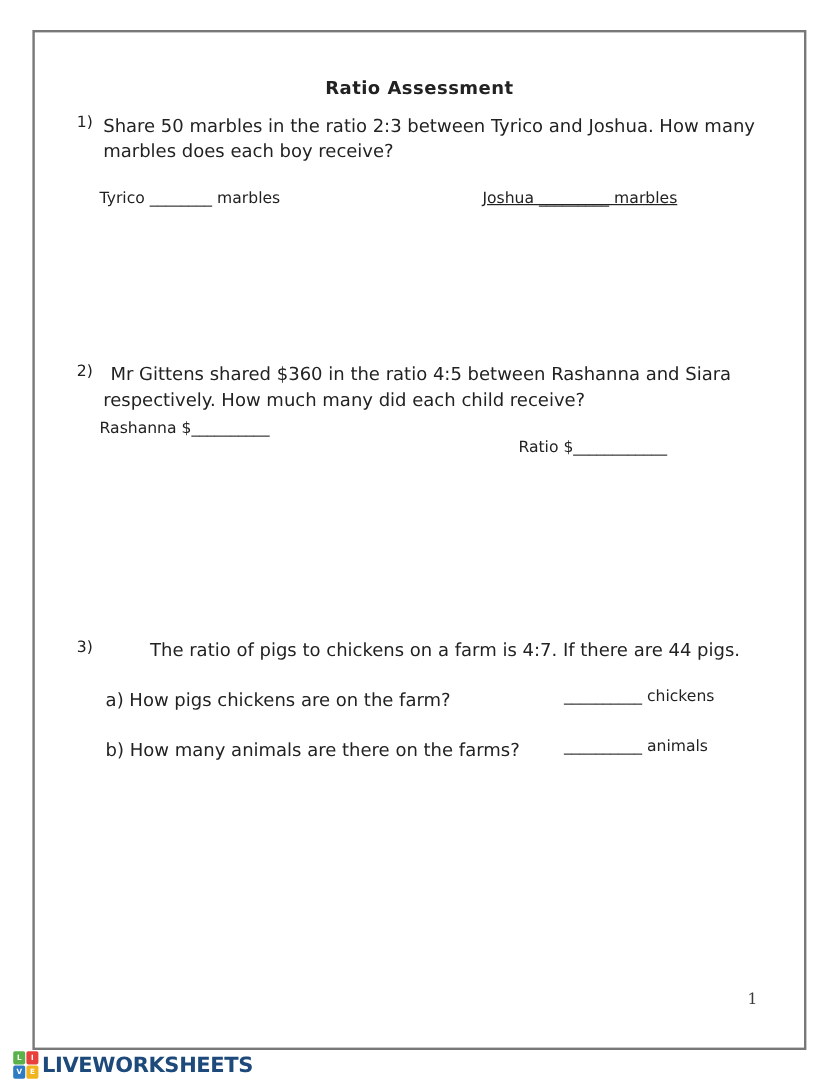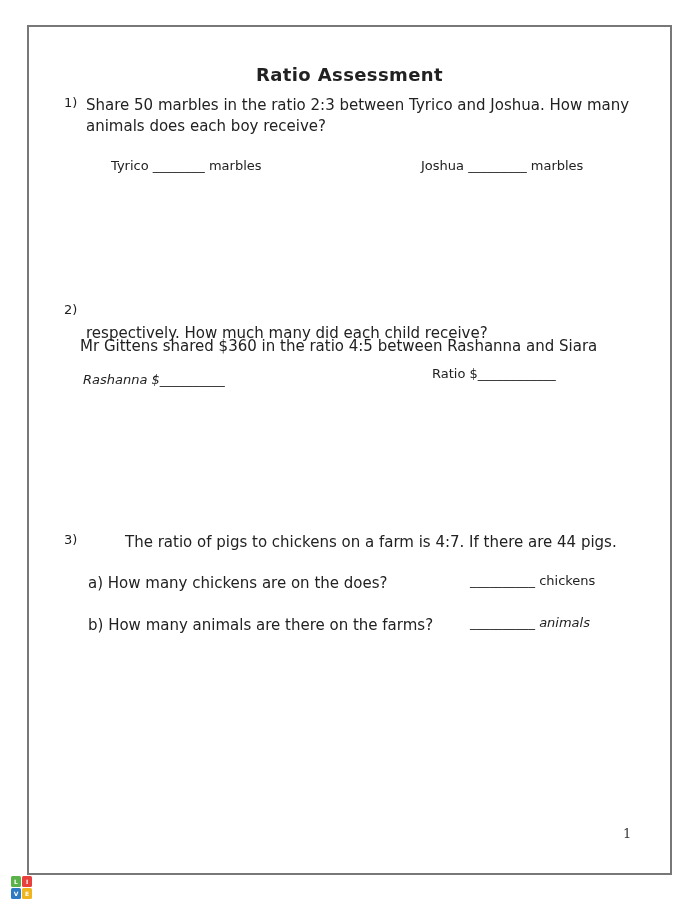--- a/index.html
+++ b/index.html
@@ -16,21 +16,21 @@
   .frame {
     position: absolute;
     left: 27px; top: 25px;
     width: 645px; height: 850px;
     border: 2px solid #787878;
     background: transparent;
   }
   .title {
     left: 27px; top: 64px; width: 645px;
     text-align: center;
-    font-size: 18px; font-weight: bold;
+    font-size: 15px; font-weight: bold;
     letter-spacing: 0.4px;
   }
   .body-text { font-size: 15px; line-height: 21px; }
   .q-num { font-size: 13px; }
   .blank-line { font-size: 13px; }
   .page-number {
     left: 623px; top: 826px;
     font-family: "DejaVu Serif", serif;
     font-size: 13px; color: #3a3a3a;
   }
@@ -63,41 +63,42 @@
 </style>
 </head>
 <body>
 
 <div class="frame"></div>
 
 <div class="abs title">Ratio Assessment</div>
 
 <span class="abs q-num" style="left:64px; top:95px;">1)</span>
 <span class="abs body-text" style="left:86px; top:95px;">Share 50 marbles in the ratio 2:3 between Tyrico and Joshua. How many</span>
-<span class="abs body-text" style="left:86px; top:116px;">animals does each boy receive?</span>
-<span class="abs blank-line" style="left:83px; top:158px;margin-left:28px;">Tyrico ________ marbles</span>
-<span class="abs blank-line" style="left:421px; top:158px;">Joshua _________ marbles</span>
+<span class="abs body-text" style="left:86px; top:116px;">marbles does each boy receive?</span>
+<span class="abs blank-line" style="left:83px; top:158px;">Tyrico ________ marbles</span>
+<span class="abs blank-line" style="left:402px; top:158px;text-decoration:underline;">Joshua _________ marbles</span>
 
 <span class="abs q-num" style="left:64px; top:302px;">2)</span>
-<span class="abs body-text" style="left:80px; top:302px;margin-top:34px;">Mr Gittens shared $360 in the ratio 4:5 between Rashanna and Siara</span>
+<span class="abs body-text" style="left:92px; top:302px;">Mr Gittens shared $360 in the ratio 4:5 between Rashanna and Siara</span>
 <span class="abs body-text" style="left:86px; top:323px;">respectively. How much many did each child receive?</span>
-<span class="abs blank-line" style="left:83px; top:372px;font-style:italic;">Rashanna $__________</span>
+<span class="abs blank-line" style="left:83px; top:350px;">Rashanna $__________</span>
 <span class="abs blank-line" style="left:432px; top:366px;">Ratio $____________</span>
 
 <span class="abs q-num" style="left:64px; top:532px;">3)</span>
 <span class="abs body-text" style="left:84px; top:532px;margin-left:41px;">The ratio of pigs to chickens on a farm is 4:7. If there are 44 pigs.</span>
 
-<span class="abs body-text" style="left:88px; top:573px;">a) How many chickens are on the does?</span>
+<span class="abs body-text" style="left:88px; top:573px;">a) How pigs chickens are on the farm?</span>
 <span class="abs blank-line" style="left:470px; top:573px;text-align:right;">__________ chickens</span>
 
 <span class="abs body-text" style="left:88px; top:615px;">b) How many animals are there on the farms?</span>
-<span class="abs blank-line" style="left:470px; top:615px;font-style:italic;">__________ animals</span>
+<span class="abs blank-line" style="left:470px; top:615px;">__________ animals</span>
 
 <span class="abs page-number">1</span>
 
 <div class="footer-logo">
   <div class="logo-grid">
     <span class="logo-sq" style="background-color: rgb(92, 178, 74);">L</span>
     <span class="logo-sq" style="background-color: rgb(232, 65, 61);">I</span>
     <span class="logo-sq" style="background-color: rgb(47, 123, 195);">V</span>
     <span class="logo-sq" style="background-color: rgb(240, 181, 30);">E</span>
   </div>
+  <span class="wordmark" style="color: rgb(29, 74, 122);">LIVEWORKSHEETS</span>
 </div>
 
 </body></html>

